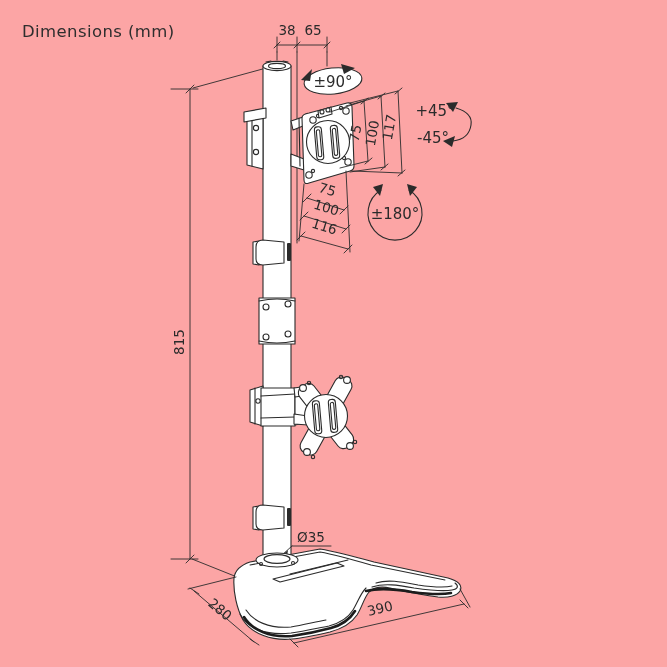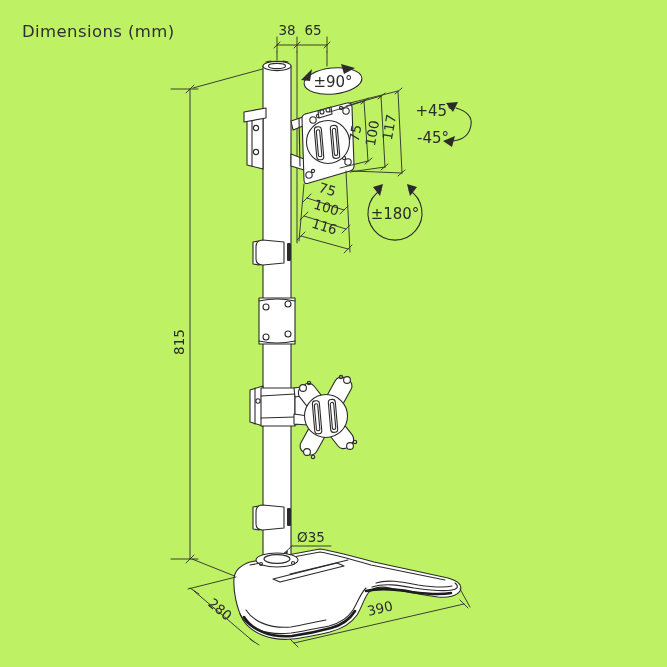--- a/index.html
+++ b/index.html
@@ -1,16 +1,16 @@
 <!DOCTYPE html>
 <html><head>
 <meta charset="utf-8">
 <style>
   html,body{margin:0;padding:0;background:#fff;}
-  .stage{position:relative;width:667px;height:667px;background:#bef264;overflow:hidden;
+  .stage{position:relative;width:667px;height:667px;background:#fca5a5;overflow:hidden;
          font-family:"DejaVu Sans","Liberation Sans",sans-serif;}
   svg{display:block;}
   text{fill:#2b2b2b;font-family:"DejaVu Sans","Liberation Sans",sans-serif;}
   .ln{stroke:#2b2b2b;stroke-width:1.1;fill:none;stroke-linecap:round;stroke-linejoin:round;}
   .lnw{stroke:#2b2b2b;stroke-width:1.1;fill:#ffffff;stroke-linejoin:round;}
   .dim{stroke:#2b2b2b;stroke-width:0.9;fill:none;stroke-linecap:round;}
   .thick{stroke:#1c1c1c;stroke-width:2.6;fill:none;stroke-linecap:round;}
   .fillb{fill:#2b2b2b;stroke:none;}
   .dimtext{font-size:13.5px;}
   .rottext{font-size:15px;}

